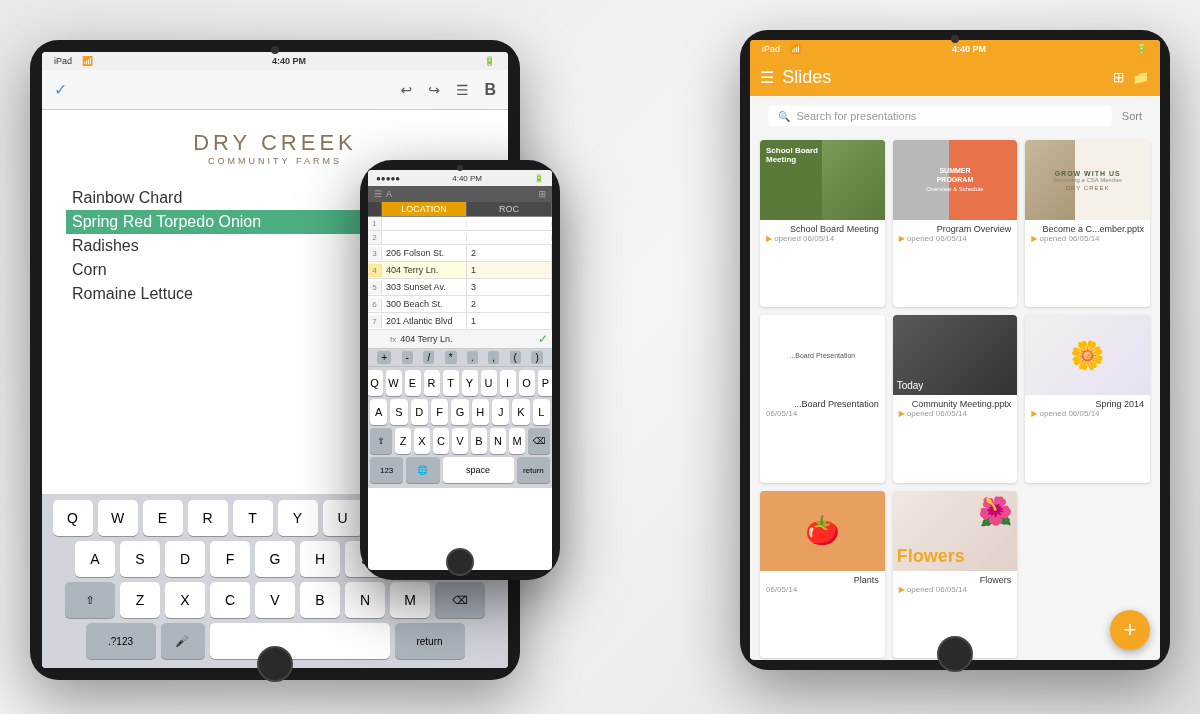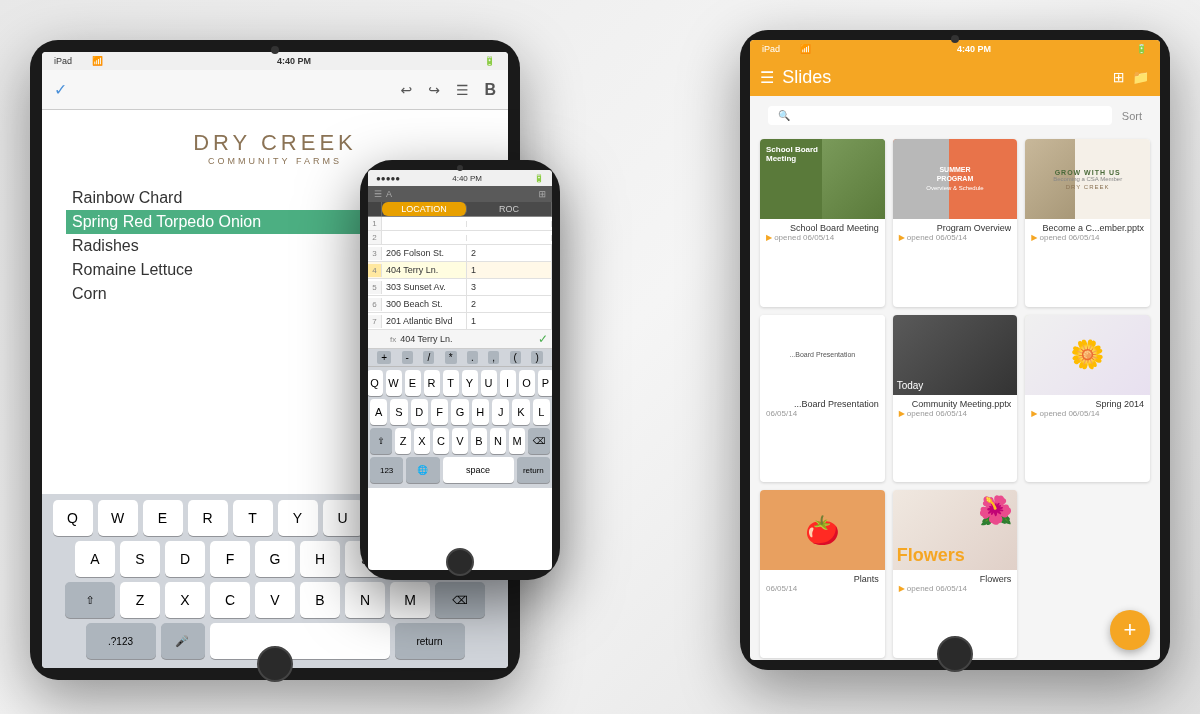--- a/index.html
+++ b/index.html
@@ -72,21 +72,21 @@
     .ipad-status {
       background: #f0f0f0;
       padding: 2px 12px;
       display: flex;
       justify-content: space-between;
       align-items: center;
       font-size: 9px;
       color: #333;
       min-height: 18px;
     }
-    .ipad-status-left { display: flex; align-items: center; gap: 20px; justify-content: space-between; }
+    .ipad-status-left { display: flex; align-items: center; gap: 10px; justify-content: space-between; }
     .ipad-status-center { font-weight: 600; }
     .ipad-status-right { display: flex; align-items: center; gap: 3px; }
 
     
     .doc-content {
       flex: 1;
       padding: 20px 30px;
       background: #fff;
       overflow: hidden;
     }
@@ -240,21 +240,20 @@
       font-size: 9px;
       color: #ccc;
       text-align: center;
       padding: 2px;
       flex: 1;
       border-right: 1px solid #666;
     }
     .sheet-col-label.active {
       background: #e8a000;
       color: #fff;
-      border-radius: 6px;
     }
     .sheet-row {
       display: flex;
       border-bottom: 1px solid #e0e0e0;
       align-items: center;
     }
     .sheet-row.active-row {
       background: #fff8e8;
     }
     .sheet-row-num {
@@ -600,22 +599,22 @@
         <div class="doc-brand-name">DRY CREEK</div>
         <div class="doc-brand-sub">COMMUNITY FARMS</div>
       </div>
       <ul class="doc-list">
         <li>Rainbow Chard</li>
         <li class="highlighted">
           <span>Spring Red Torpedo Onion</span>
           <span class="comment-badge">Casey Baumer</span>
         </li>
         <li>Radishes</li>
+        <li>Corn</li>
         <li>Romaine Lettuce</li>
-        <li>Corn</li>
       </ul>
     </div>
 
     <div class="keyboard">
       <div class="kb-row">
         <div class="kb-key">Q</div>
         <div class="kb-key">W</div>
         <div class="kb-key">E</div>
         <div class="kb-key">R</div>
         <div class="kb-key">T</div>
@@ -797,20 +796,21 @@
     <div class="slides-topbar">
       <span style="color:#fff;font-size:16px;">☰</span>
       <span class="slides-title">Slides</span>
       <span style="color:#fff;font-size:14px;">⊞</span>
       <span style="color:#fff;font-size:14px;">📁</span>
     </div>
 
     <div style="display:flex;align-items:center;padding:4px 8px;background:#f5f5f5;">
       <div class="slides-searchbar" style="flex:1;">
         <span style="color:#aaa;font-size:10px;">🔍</span>
+        <span class="slides-search-input">Search for presentations</span>
       </div>
       <span class="slides-sort">Sort</span>
     </div>
 
     <div class="slides-grid">
 
       <div class="slide-item">
         <div class="slide-thumb">
           <div class="thumb-school" style="position:relative;">
             <span class="thumb-school-text">School Board<br>Meeting</span>

